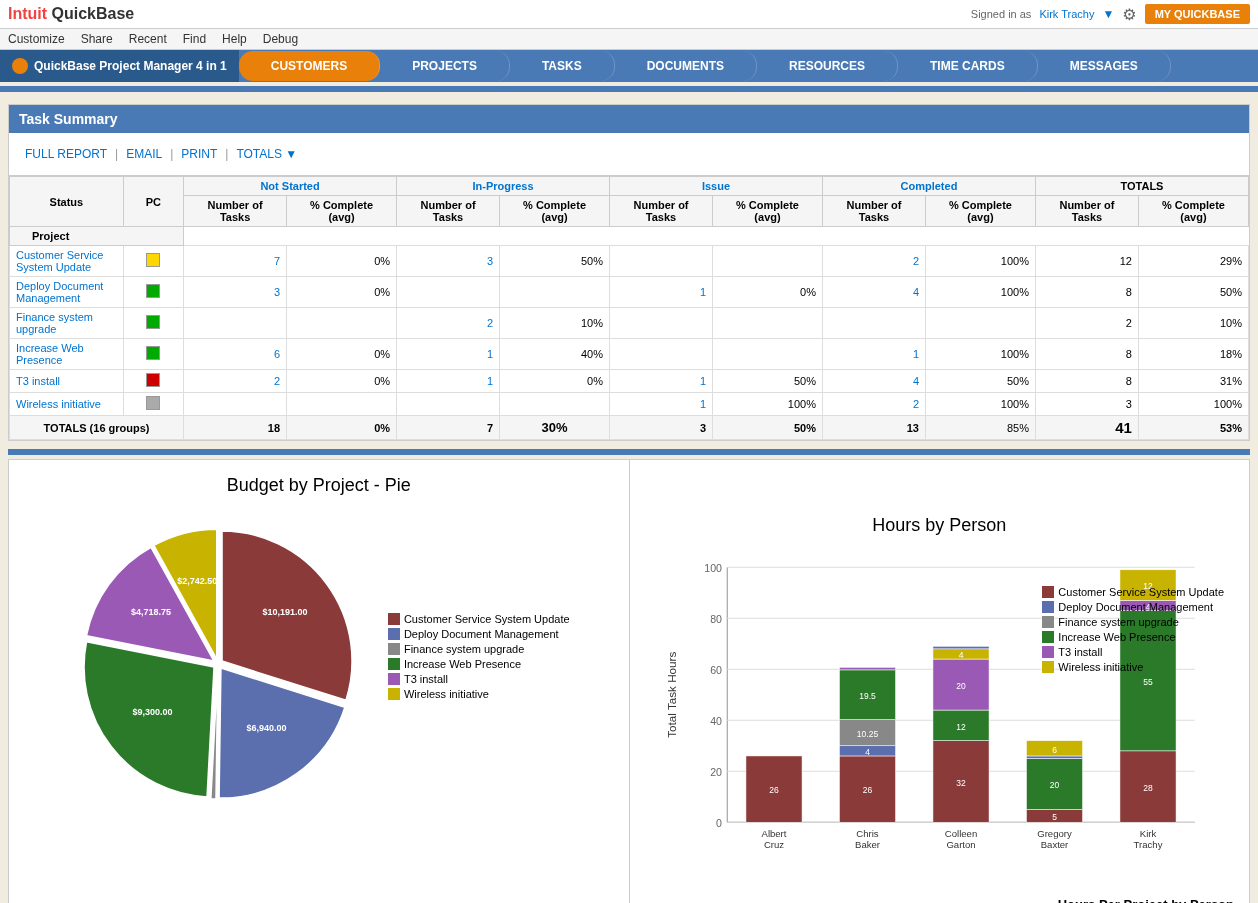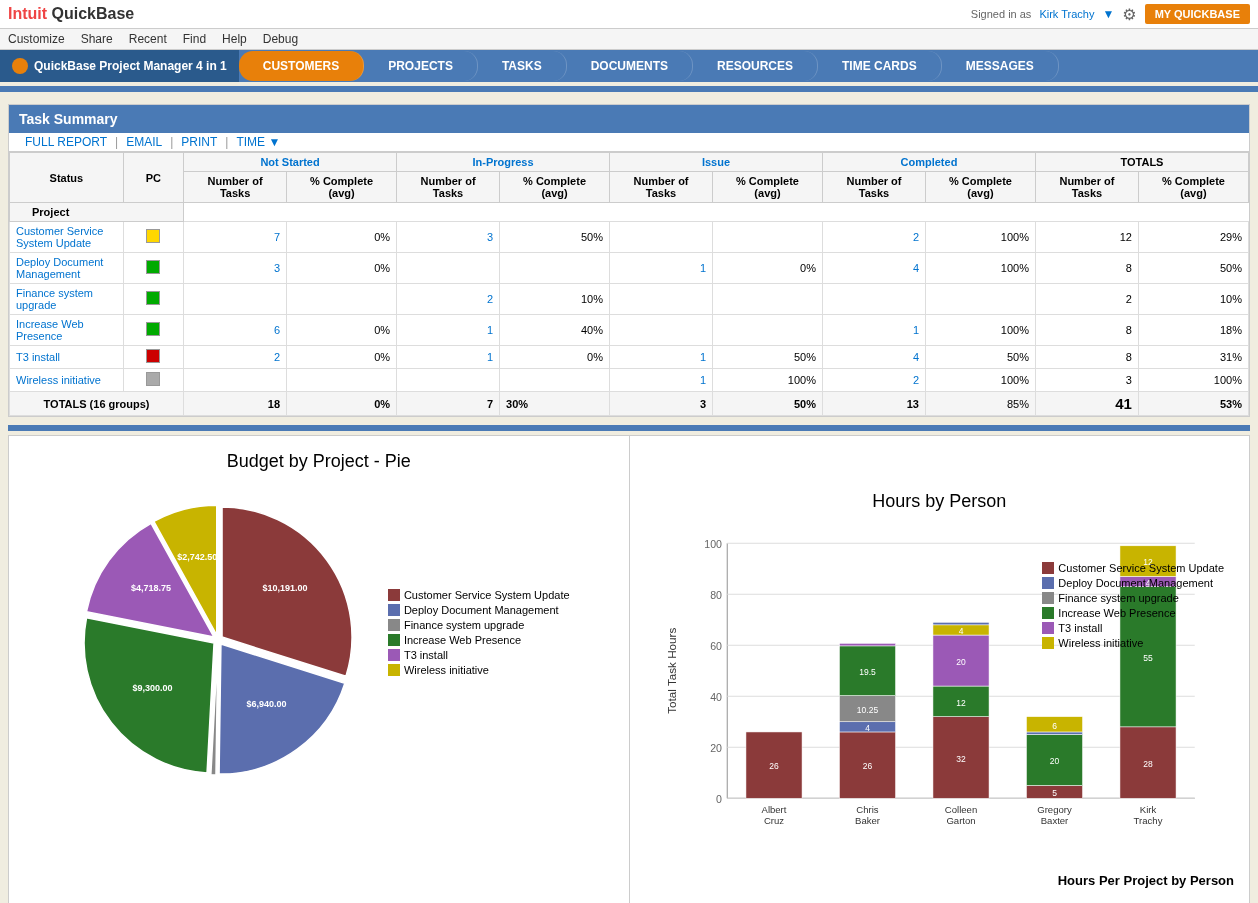--- a/index.html
+++ b/index.html
@@ -13,30 +13,30 @@
     #my-quickbase-btn { background: #e8800a; color: white; border: none; padding: 4px 10px; font-weight: bold; font-size: 11px; cursor: pointer; border-radius: 2px; }
 
     
     #menu-bar { background: #f5f5f5; border-bottom: 1px solid #ccc; padding: 3px 8px; display: flex; gap: 16px; }
     #menu-bar span { font-size: 12px; color: #333; cursor: pointer; }
 
     
     #app-header { background: #4a7ab5; padding: 0; display: flex; align-items: center; }
     #app-title { background: #2a5a8c; color: white; font-size: 12px; font-weight: bold; padding: 8px 12px; display: flex; align-items: center; gap: 6px; min-width: 160px; }
     #nav-tabs { display: flex; }
-    .nav-tab { color: white; font-size: 12px; font-weight: bold; padding: 8px 24px; cursor: pointer; border-right: 1px solid rgba(255,255,255,0.2); border-radius: 14px; }
+    .nav-tab { color: white; font-size: 12px; font-weight: bold; padding: 8px 32px; cursor: pointer; border-right: 1px solid rgba(255,255,255,0.2); border-radius: 14px; }
     .nav-tab.active { background: #e8800a; }
 
     
     #main-content { padding: 8px; background: #f0ede0; }
 
     
     #task-summary { background: white; border: 1px solid #ccc; margin-bottom: 8px; }
     #task-summary-header { background: #4a7ab5; color: white; font-size: 14px; font-weight: bold; padding: 6px 10px; }
-    #task-summary-actions { padding: 0 8px; border-bottom: 1px solid #ccc; display: flex; gap: 0; }
+    #task-summary-actions { padding: 12px 8px; border-bottom: 1px solid #ccc; display: flex; gap: 0; }
     .action-link { color: #0073cf; text-decoration: none; font-size: 12px; cursor: pointer; padding: 2px 8px; }
     .action-sep { color: #999; padding: 2px 0; }
 
     
     #task-table { width: 100%; border-collapse: collapse; }
     #task-table th { background: #f5f5f5; border: 1px solid #ccc; padding: 3px 22px; text-align: center; font-size: 11px; }
     #task-table th.not-started { color: #0073cf; }
     #task-table th.in-progress { color: #0073cf; }
     #task-table th.issue { color: #0073cf; }
     #task-table th.completed { color: #0073cf; }
@@ -123,21 +123,21 @@
     <div id="task-summary-header">
       <span>Task Summary</span>
     </div>
     <div id="task-summary-actions">
       <a class="action-link">FULL REPORT</a>
       <span class="action-sep"> | </span>
       <a class="action-link">EMAIL</a>
       <span class="action-sep"> | </span>
       <a class="action-link">PRINT</a>
       <span class="action-sep"> | </span>
-      <a class="action-link">TIME ▼</a>
+      <a class="action-link">TOTALS ▼</a>
     </div>
 
     <table id="task-table">
       <thead>
         <tr>
           <th rowspan="2" style="text-align:center;">Status</th>
           <th rowspan="2">PC</th>
           <th colspan="2" class="not-started">Not Started</th>
           <th colspan="2" class="in-progress">In-Progress</th>
           <th colspan="2" class="issue">Issue</th>
@@ -244,21 +244,21 @@
             <td class="number blue-link" style="color: rgb(0, 115, 207);">2</td>
             <td class="number">100%</td>
             <td class="number">3</td>
             <td class="number">100%</td>
           </tr>
           <tr class="totals-row">
             <td colspan="2" style="text-align: center; background: rgb(245, 245, 245); font-weight: bold; border: 1px solid rgb(221, 221, 221); padding: 3px 6px; font-size: 11px;">TOTALS (16 groups)</td>
             <td colspan="1" style="text-align: right; background: rgb(245, 245, 245); font-weight: bold; border: 1px solid rgb(221, 221, 221); padding: 3px 6px; font-size: 11px;">18</td>
             <td colspan="1" style="text-align: right; background: rgb(245, 245, 245); font-weight: bold; border: 1px solid rgb(221, 221, 221); padding: 3px 6px; font-size: 11px;">0%</td>
             <td colspan="1" style="text-align: right; background: rgb(245, 245, 245); font-weight: bold; border: 1px solid rgb(221, 221, 221); padding: 3px 6px; font-size: 11px;">7</td>
-            <td colspan="1" style="text-align: left; background: rgb(245, 245, 245); font-weight: bold; border: 1px solid rgb(221, 221, 221); padding: 3px 6px; font-size: 11px;">30%</td>
+            <td colspan="1" style="text-align: center; background: rgb(245, 245, 245); font-weight: bold; border: 1px solid rgb(221, 221, 221); padding: 3px 6px; font-size: 13px;">30%</td>
             <td colspan="1" style="text-align: right; background: rgb(245, 245, 245); font-weight: bold; border: 1px solid rgb(221, 221, 221); padding: 3px 6px; font-size: 11px;">3</td>
             <td colspan="1" style="text-align: right; background: rgb(245, 245, 245); font-weight: bold; border: 1px solid rgb(221, 221, 221); padding: 3px 6px; font-size: 11px;">50%</td>
             <td colspan="1" style="text-align: right; background: rgb(245, 245, 245); font-weight: bold; border: 1px solid rgb(221, 221, 221); padding: 3px 6px; font-size: 11px;">13</td>
             <td colspan="1" style="text-align: right; background: rgb(245, 245, 245); font-weight: normal; border: 1px solid rgb(221, 221, 221); padding: 3px 6px; font-size: 11px;">85%</td>
             <td colspan="1" style="text-align: right; background: rgb(245, 245, 245); font-weight: bold; border: 1px solid rgb(221, 221, 221); padding: 3px 6px; font-size: 15px;">41</td>
             <td colspan="1" style="text-align: right; background: rgb(245, 245, 245); font-weight: bold; border: 1px solid rgb(221, 221, 221); padding: 3px 6px; font-size: 11px;">53%</td>
           </tr>
         </tbody>
     </table>
   </div>

